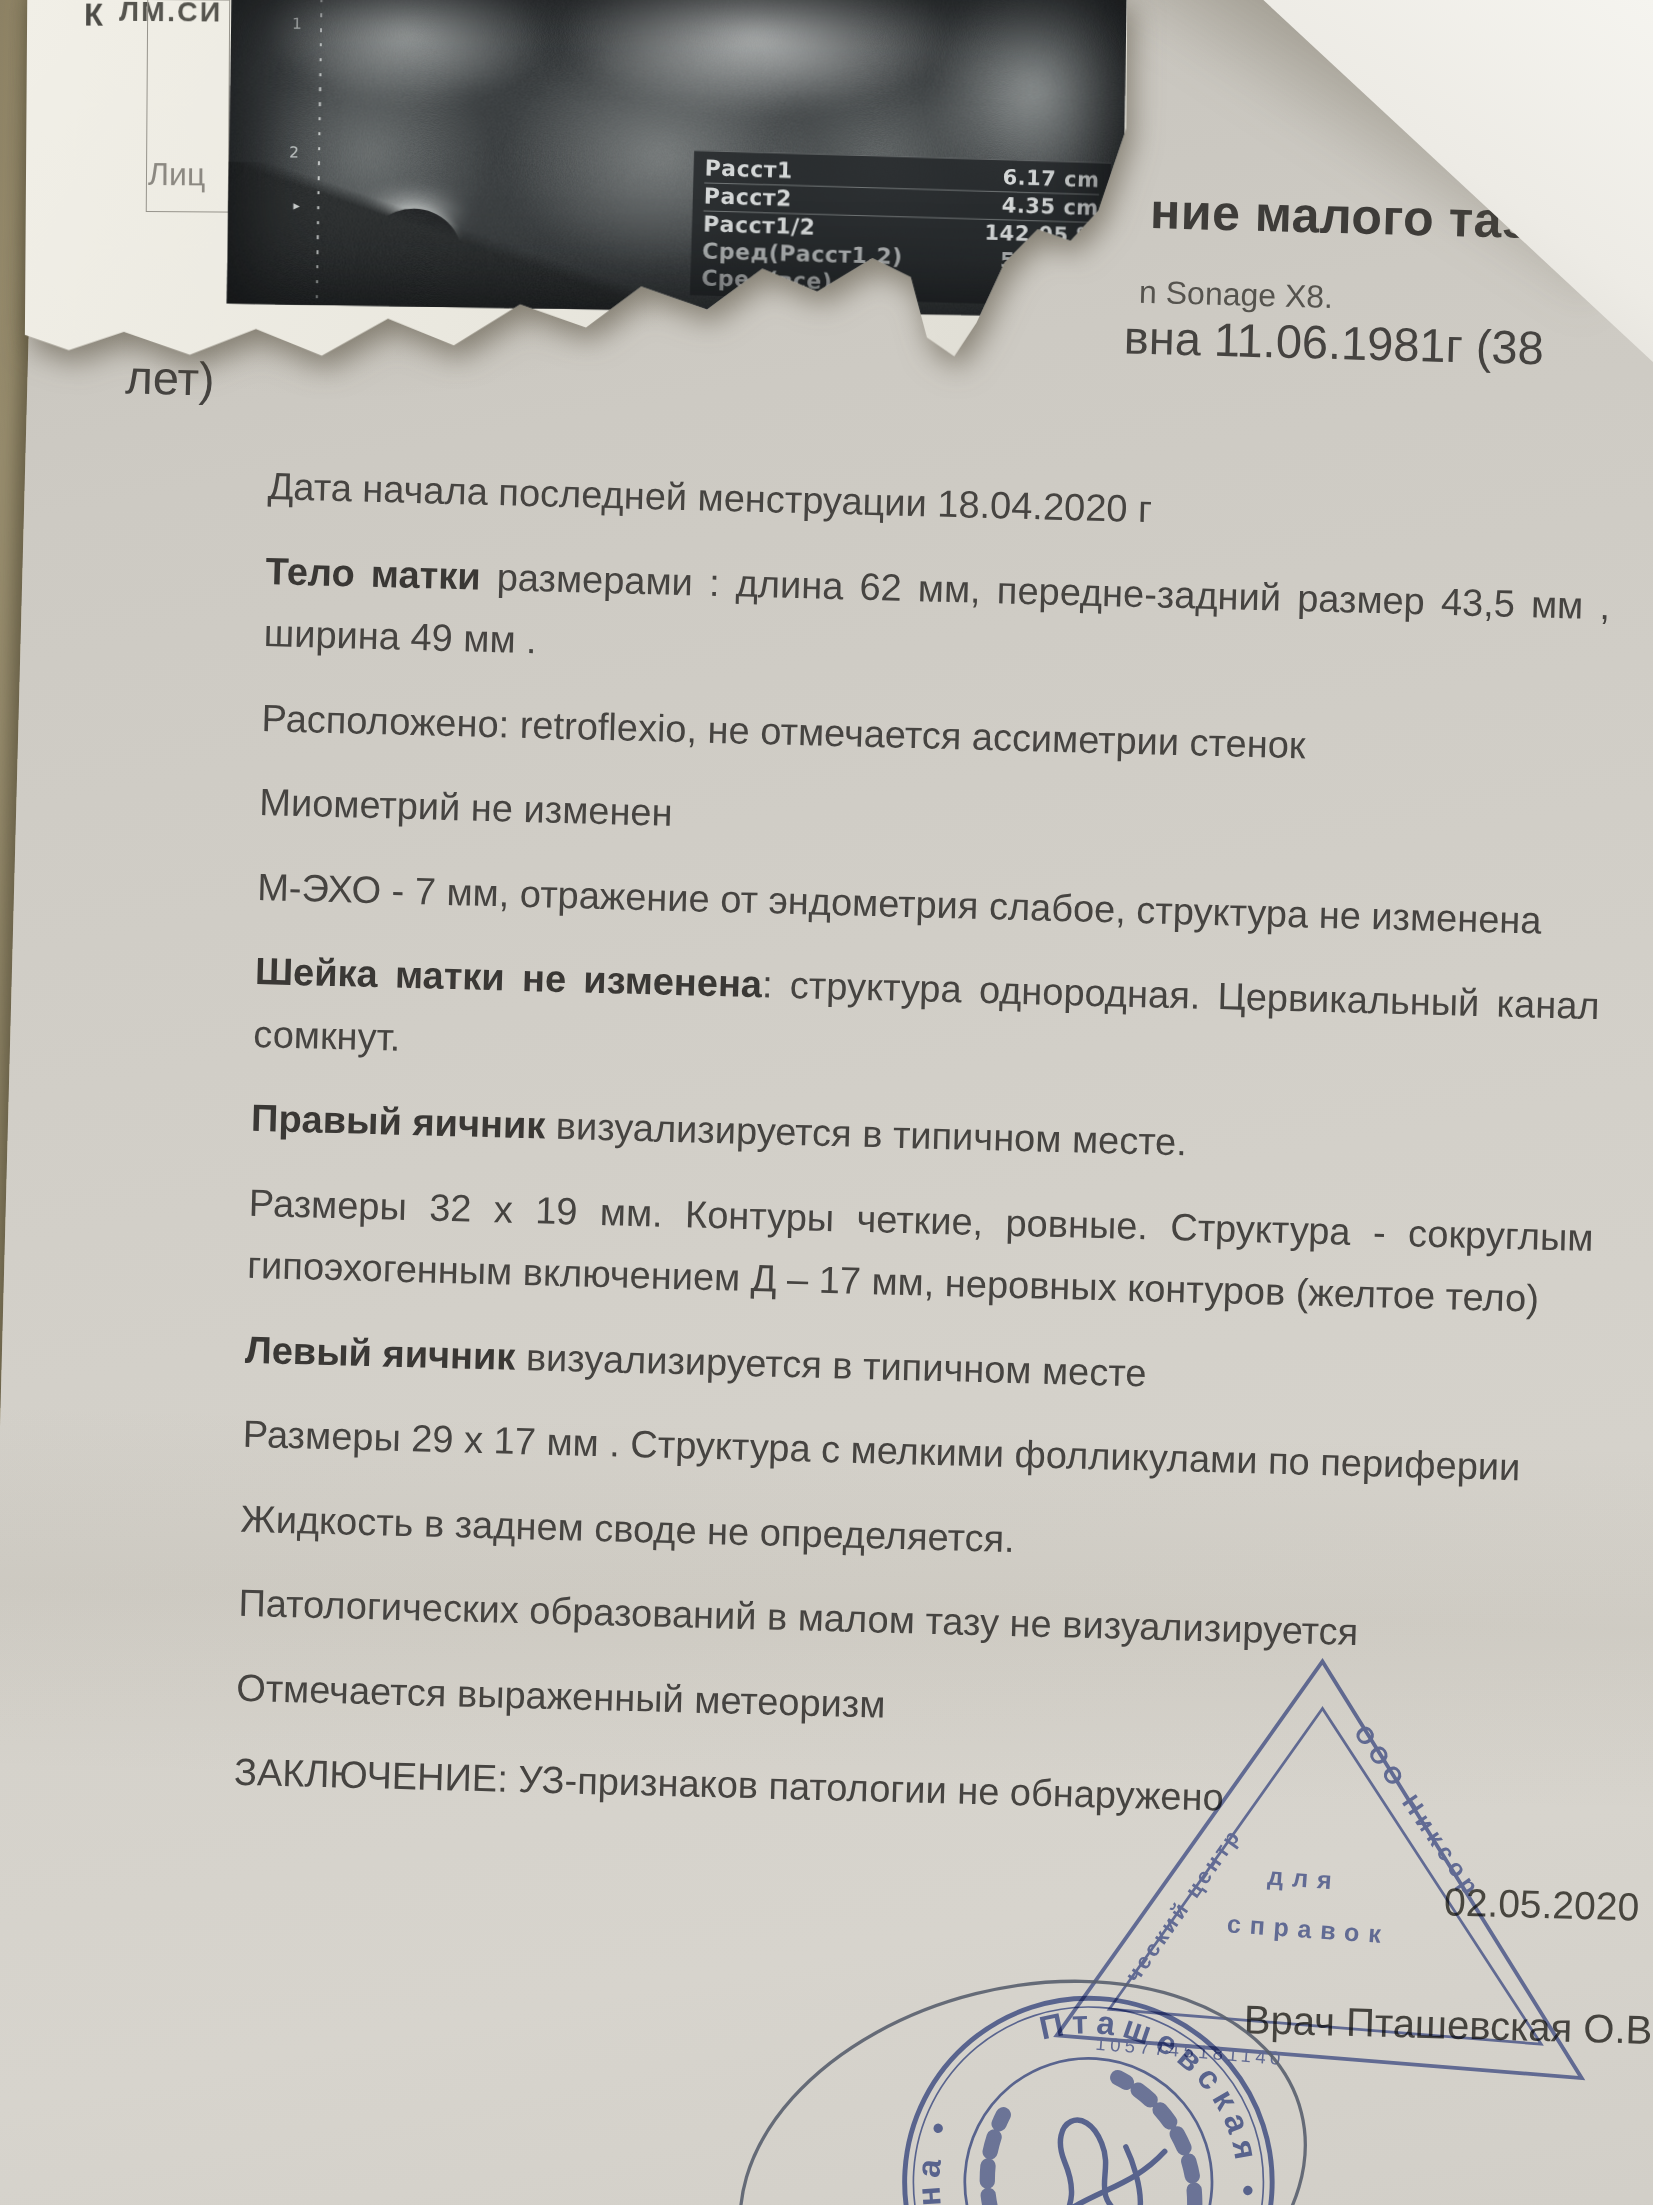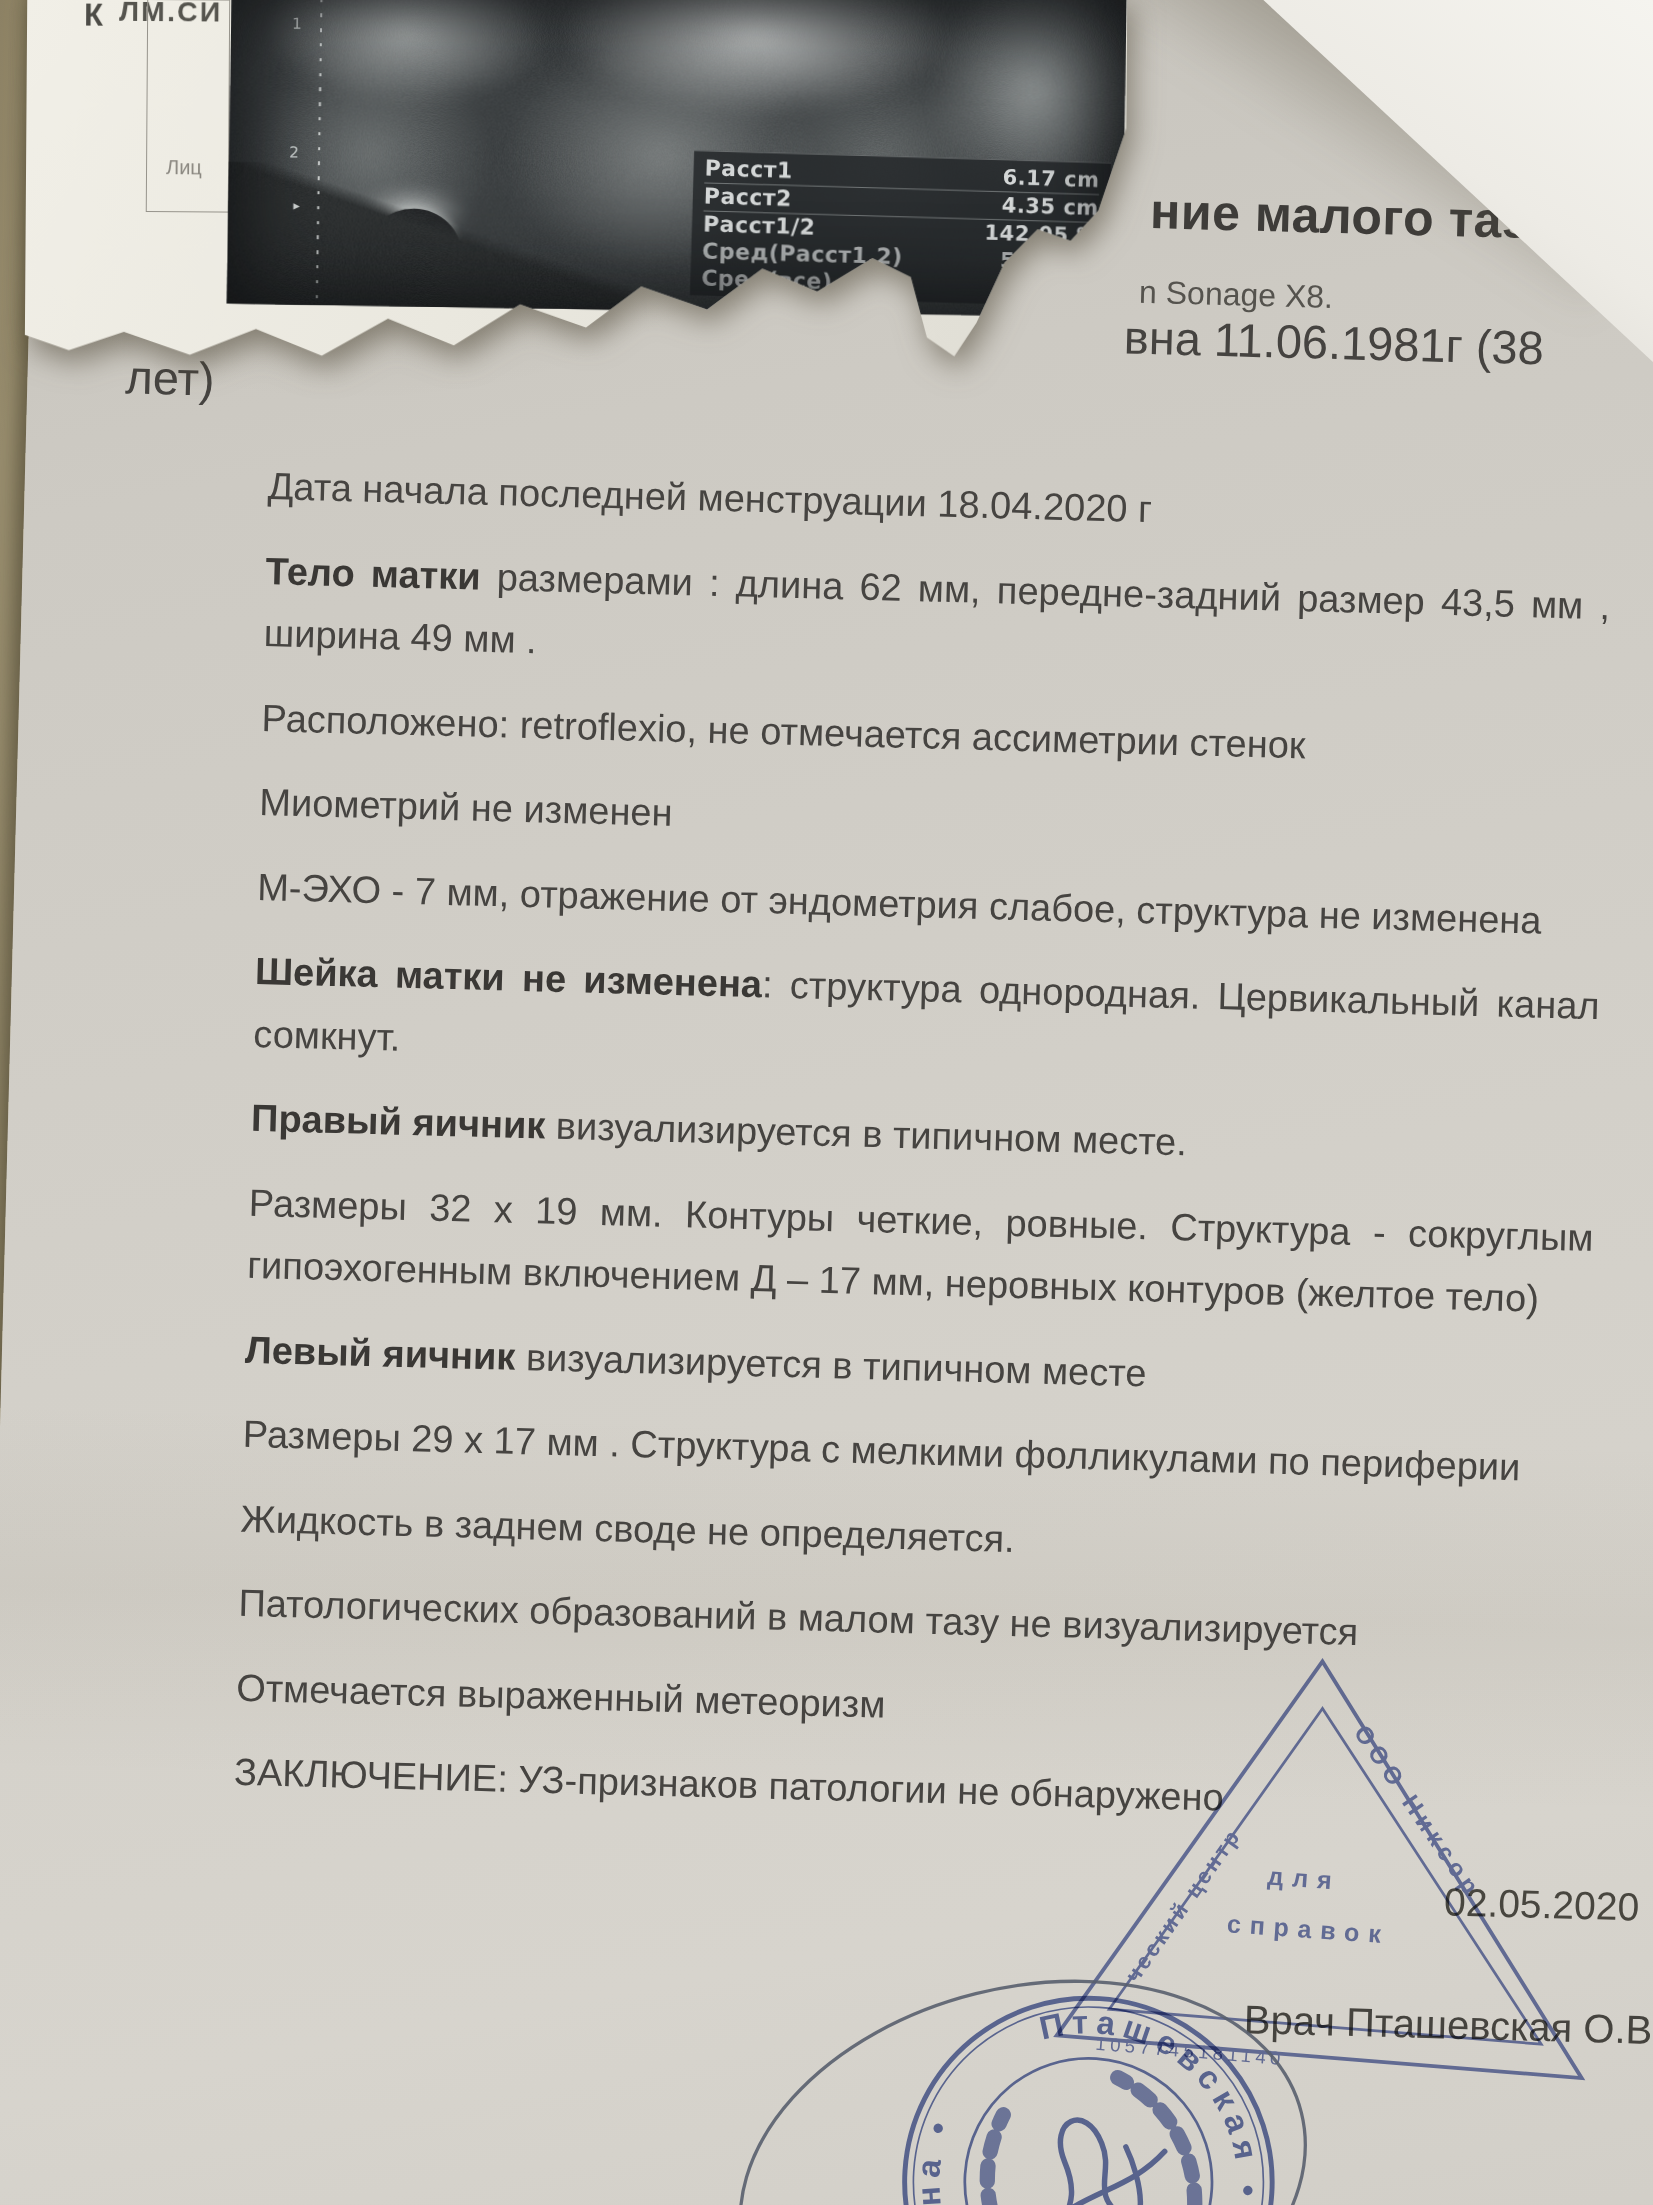--- a/index.html
+++ b/index.html
@@ -33,21 +33,21 @@
 
   
   .printout-wrap{position:absolute;left:26px;top:-11px;width:1100px;height:376px;
      transform:rotate(.4deg);filter:drop-shadow(6.6px 13px 14.2px rgba(66,58,40,.5));}
   .printout{position:absolute;inset:0;
      background:linear-gradient(115deg,#f1efe7 0%,#eae8df 45%,#dedcd3 100%);
      clip-path:polygon(0% 0%,100% 0%,100% 36%,97.5% 58%,95% 66%,92% 63%,89% 72%,86.5% 88%,84.5% 97%,82% 92%,80.5% 76%,77% 71%,72% 80%,67% 74%,62% 85%,56% 79%,51% 90%,45% 84%,39% 95%,33% 88%,27% 98%,21% 91%,15% 98%,9% 92%,4% 97%,0% 93%);}
   .corner-letter{position:absolute;left:57px;top:12px;font-size:31px;font-weight:600;color:#4c4b46;}
   .top-code{position:absolute;left:92px;top:8.8px;font-size:28.4px;font-weight:600;color:#55544e;letter-spacing:2.2px;}
   .license-box{position:absolute;left:120px;top:13px;width:81px;height:211px;border:1.6px solid #96938b;}
-  .license-label{position:absolute;left:19px;top:156px;font-size:20px;color:#8b8881;}
+  .license-label{position:absolute;left:1px;top:156px;font-size:32px;color:#8b8881;}
 
   .scan{position:absolute;left:203px;top:0;width:895px;height:321px;background:#2d3133;
         transform:rotate(.5deg);overflow:hidden;}
   .scan .blob{position:absolute;border-radius:50%;filter:blur(8.8px);}
   .b1{left:33px;top:-27px;width:284px;height:148px;background:radial-gradient(closest-side,rgba(206,211,210,.75),rgba(0,0,0,0));}
   .b2{left:328px;top:-38px;width:394px;height:164px;background:radial-gradient(closest-side,rgba(224,227,226,.85),rgba(0,0,0,0));}
   .b3{left:695px;top:-22px;width:219px;height:235px;background:radial-gradient(closest-side,rgba(188,194,193,.6),rgba(0,0,0,0));}
   .b4{left:22px;top:60px;width:241px;height:219px;background:radial-gradient(closest-side,rgba(148,154,153,.5),rgba(0,0,0,0));}
   .b5{left:273px;top:49px;width:317px;height:235px;background:radial-gradient(closest-side,rgba(166,171,170,.55),rgba(0,0,0,0));}
   .b6{left:536px;top:77px;width:230px;height:180px;background:radial-gradient(closest-side,rgba(138,144,143,.45),rgba(0,0,0,0));}

